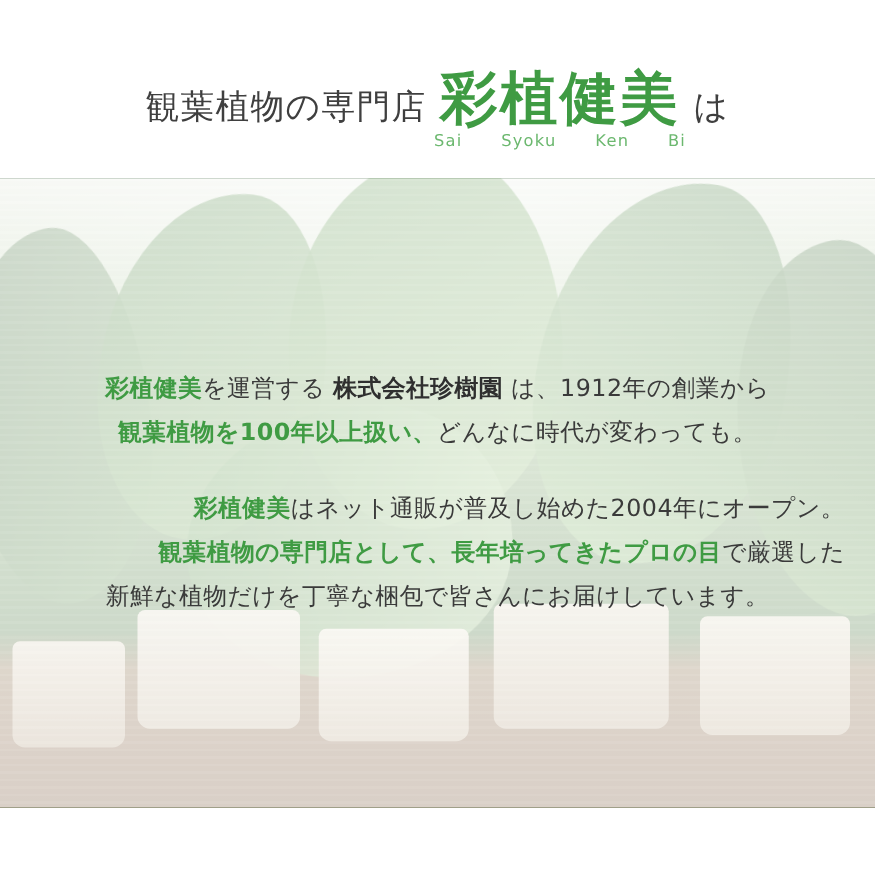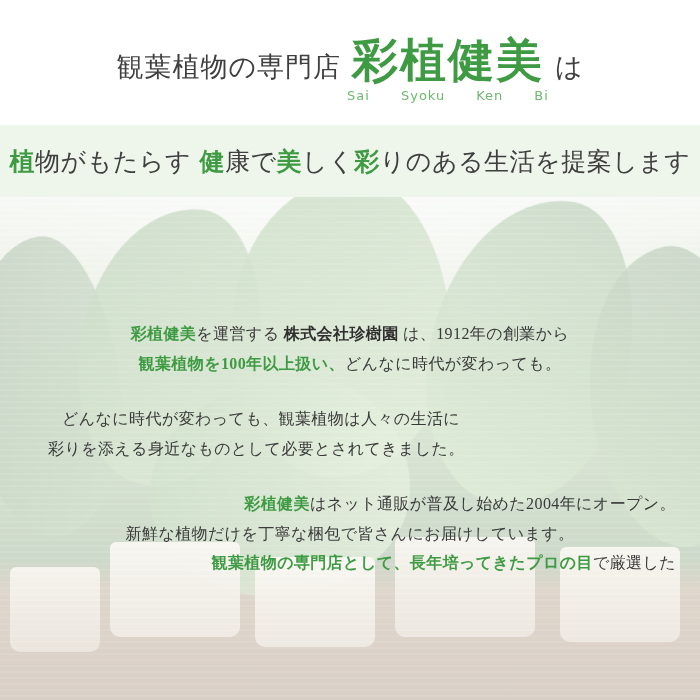--- a/index.html
+++ b/index.html
@@ -23,20 +23,21 @@
   
   .header {
     position: relative;
     height: 125px;
     background: #ffffff;
     display: flex;
     align-items: flex-start;
     justify-content: center;
     padding-top: 36px;
     box-sizing: border-box;
+    margin-top: 18px;
   }
   .headline {
     display: flex;
     align-items: baseline;
     justify-content: center;
     white-space: nowrap;
   }
   .headline-lead {
     font-size: 27px;
     color: #3f3f3f;
@@ -146,27 +147,26 @@
     padding: 0 24px;
     box-sizing: border-box;
   }
   .para {
     margin: 0;
   }
   .para + .para {
     margin-top: 26px;
   }
   .tline {
-    font-size: 16px;
+    font-size: 19px;
     line-height: 1.85;
     color: #3a3a3a;
     letter-spacing: 0.4px;
     white-space: nowrap;
     text-align: center;
-    font-family: Liberation Serif, serif;
   }
   .tline.left {
     text-align: right;
     padding-left: 4px;
   }
   .tline.indent {
     padding-left: 38px;
     text-align: left;
   }
   .tline.indent2 {
@@ -196,23 +196,20 @@
           <span>Sai</span>
           <span>Syoku</span>
           <span>Ken</span>
           <span>Bi</span>
         </span>
       </span>
       <span class="headline-tail">は</span>
     </div>
   </div>
 
-  <div class="band">
-    <div class="band-line" id="band-line"><span class="g">植</span><span>物がもたらす </span><span class="g">健</span><span>康で</span><span class="g">美</span><span>しく</span><span class="g">彩</span><span>りのある生活を提案します</span></div>
-  </div>
 
   <div class="photo">
     <div class="photo-bg"></div>
 
     <div class="leaf" style="left:-30px;top:40px;width:150px;height:300px;background:linear-gradient(120deg,#2e5c2a,#6fa05c);transform:rotate(-8deg);"></div>
     <div class="leaf" style="left:80px;top:10px;width:180px;height:280px;background:linear-gradient(140deg,#3f7a36,#8fbd74);transform:rotate(6deg);"></div>
     <div class="leaf" style="left:230px;top:-20px;width:220px;height:300px;background:linear-gradient(160deg,#4d8a3e,#a7cc8a);transform:rotate(-4deg);"></div>
     <div class="leaf" style="left:430px;top:0px;width:200px;height:310px;background:linear-gradient(200deg,#3c7434,#93c47a);transform:rotate(9deg);"></div>
     <div class="leaf" style="left:590px;top:50px;width:170px;height:300px;background:linear-gradient(220deg,#2f5f2a,#7cae63);transform:rotate(-10deg);"></div>
     <div class="leaf" style="left:150px;top:180px;width:260px;height:220px;background:linear-gradient(100deg,#58954a,#b5d79b);transform:rotate(3deg);opacity:0.7;"></div>
@@ -225,24 +222,20 @@
 
     <div class="stripes"></div>
     <div class="veil"></div>
 
     <div class="photo-text" id="photo-text">
         <div class="para">
           <div class="tline"><span class="gb">彩植健美</span><span>を運営する </span><span class="dark">株式会社珍樹園</span><span> は、1912年の創業から</span></div>
           <div class="tline"><span class="gb">観葉植物を100年以上扱い、</span><span>どんなに時代が変わっても。</span></div>
         </div>
         <div class="para">
-          <div class="tline indent"><span>どんなに時代が変わっても、観葉植物は人々の生活に</span></div>
-          <div class="tline indent2"><span>彩りを添える身近なものとして必要とされてきました。</span></div>
-        </div>
-        <div class="para">
           <div class="tline left"><span class="gb">彩植健美</span><span>はネット通販が普及し始めた2004年にオープン。</span></div>
+          <div class="tline left"><span class="gb">観葉植物の専門店として、</span><span class="gb">長年培ってきたプロの目</span><span>で厳選した</span></div>
           <div class="tline"><span>新鮮な植物だけを丁寧な梱包で皆さんにお届けしています。</span></div>
-          <div class="tline left"><span class="gb">観葉植物の専門店として、</span><span class="gb">長年培ってきたプロの目</span><span>で厳選した</span></div>
         </div>
       </div>
   </div>
 
 </div>
 
 </body></html>

